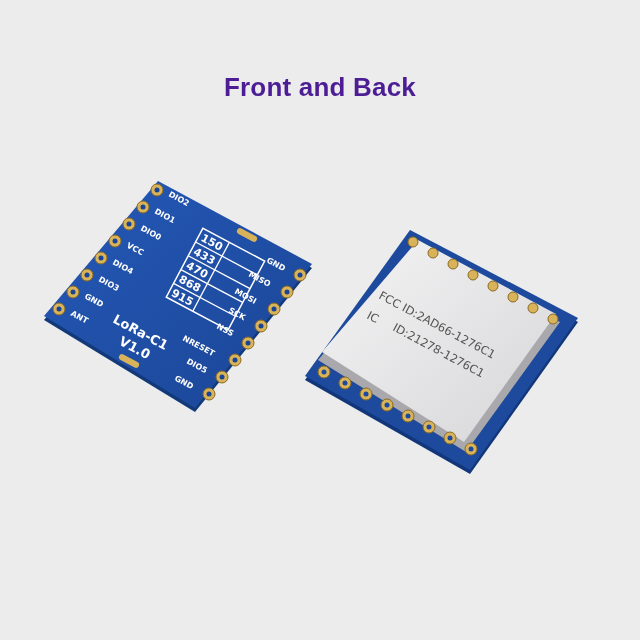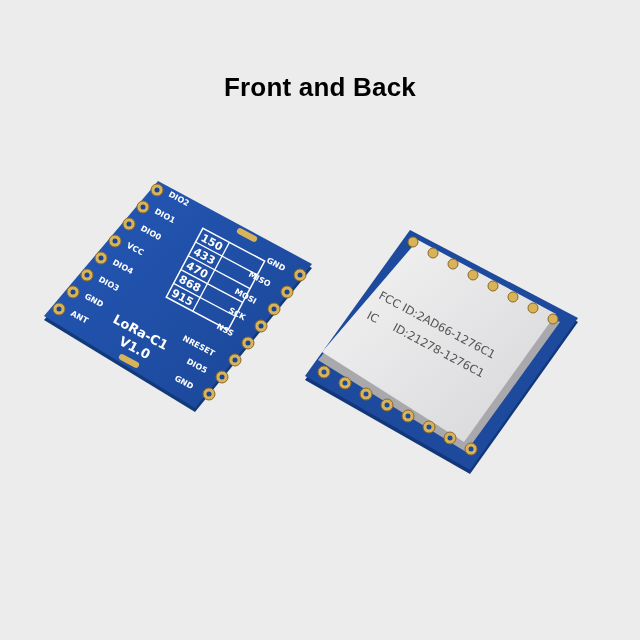--- a/index.html
+++ b/index.html
@@ -1,17 +1,17 @@
 <!DOCTYPE html>
 <html><head>
 <meta charset="utf-8">
 <style>
   html, body { margin:0; padding:0; }
   body { width:640px; height:640px; background:#ececec; position:relative; overflow:hidden; font-family:"DejaVu Sans", sans-serif; }
-  .title { position:absolute; top:72px; left:0; width:640px; text-align:center; font-family:"Liberation Sans", sans-serif; font-weight:bold; font-size:26px; color:#000000; letter-spacing:0.2px; }
+  .title { position:absolute; top:72px; left:0; width:640px; text-align:center; font-family:"Liberation Sans", sans-serif; font-weight:bold; font-size:26px; color:#4c1d95; letter-spacing:0.2px; }
   .scene { position:absolute; left:0; top:0; width:640px; height:640px; }
   .pcb-text { font-family:"DejaVu Sans", sans-serif; font-weight:bold; fill:#ffffff; }
   .shield-text { font-family:"DejaVu Sans", sans-serif; fill:#555; }
 </style>
 </head>
 <body>
 
 <div class="title">Front and Back</div>
 
 <svg class="scene" viewBox="0 0 640 640" width="640" height="640">

